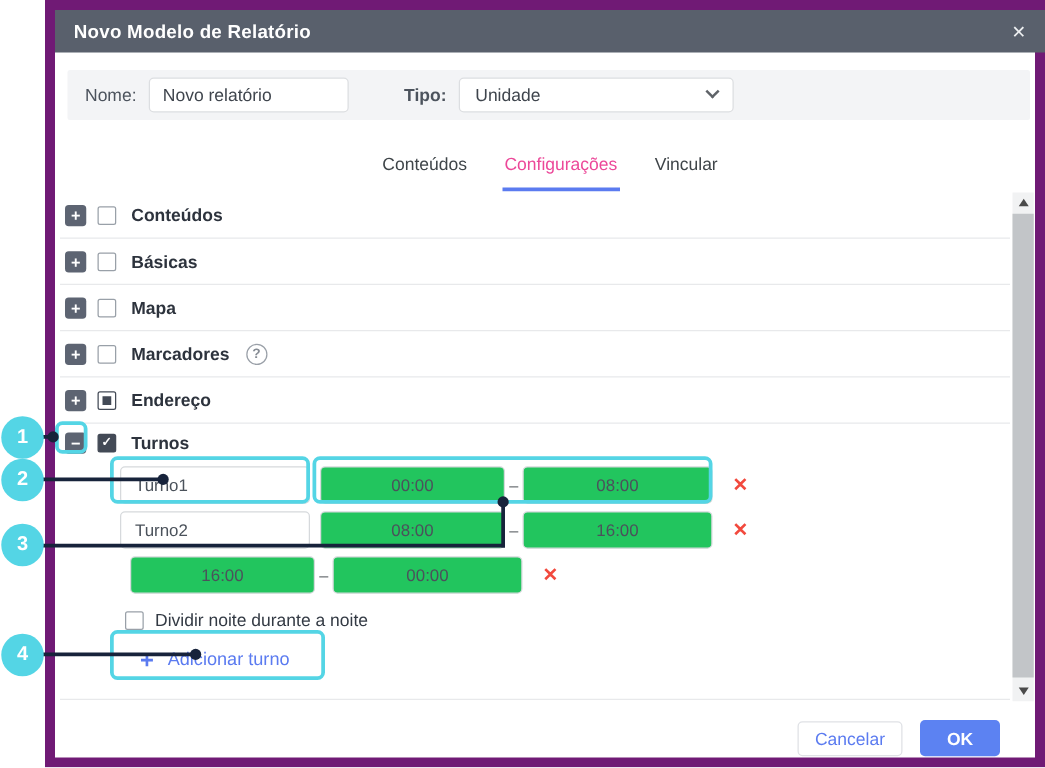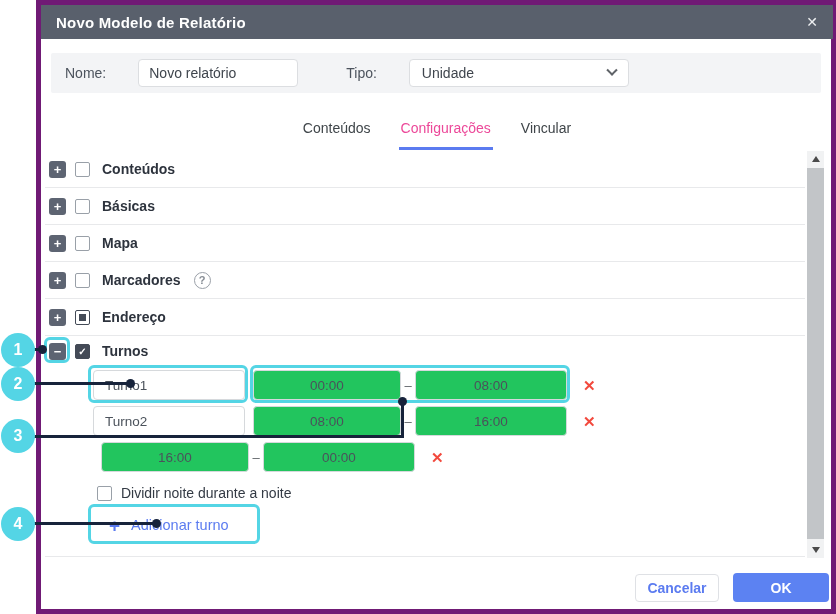--- a/index.html
+++ b/index.html
@@ -1,33 +1,33 @@
 <!DOCTYPE html>
 <html><head>
 <meta charset="utf-8">
 <style>
   * { margin:0; padding:0; box-sizing:border-box; }
   html,body { width:836px; height:614px; background:#fff; font-family:"Liberation Sans", sans-serif; }
   #app { position:relative; width:836px; height:614px; background:#fff; overflow:hidden; }
 
   
   .modal { position:absolute; left:36px; top:0; width:800px; height:614px;
-           background:#fff; border:5px solid #701a75; }
+           background:#fff; border:8px solid #701a75; }
   .mhead { position:absolute; left:0; top:0; width:792px; height:34px; background:#59606c;
            display:flex; align-items:center; padding:0 15px; }
   .mtitle { color:#fff; font-size:15px; font-weight:bold; letter-spacing:.2px; }
   .mclose { margin-left:auto; color:#eef0f2; font-size:14px; cursor:pointer; }
 
   
   .formbar { position:absolute; left:10px; top:48px; width:770px; height:40px; background:#f3f4f6;
-             border-radius:2px; display:flex; align-items:center; padding:0 14px;gap:22px; }
+             border-radius:2px; display:flex; align-items:center; padding:0 14px; }
   .flabel { font-size:14px; color:#4c535d; }
   .finput { margin-left:10px; width:160px; height:28px; border:1px solid #dcdee1; border-radius:4px;
             background:#fff; padding:0 10px; font-size:14px; color:#3f454d; font-family:inherit; outline:none; }
-  .flabel.tipo { margin-left:26px; }
+  .flabel.tipo { margin-left:44px;font-weight:bold; }
   .fselect { margin-left:10px; width:220px; height:28px; border:1px solid #dcdee1; border-radius:4px;
              background:#fff; display:flex; align-items:center; padding:0 12px; font-size:14px; color:#3f454d; cursor:pointer; }
   .chev { margin-left:auto; width:8px; height:8px; border-right:2px solid #5f6368; border-bottom:2px solid #5f6368;
           transform:rotate(45deg) translate(-2px,-2px); }
 
   
   .tabs { position:absolute; left:0; top:109px; width:792px; display:flex; justify-content:center; gap:26px; }
   .tab { font-size:14px; color:#3f4549; padding:6px 2px 11px 2px; border-bottom:3px solid transparent; cursor:pointer; }
   .tab.active { color:#ec4899; border-bottom-color:#5b7bf0; }
 
@@ -66,23 +66,23 @@
 
   
   .sbar { position:absolute; left:766px; top:146px; width:17px; height:407px; background:#f1f2f3; }
   .sarrow { position:absolute; left:0; width:17px; height:16px; display:flex; align-items:center; justify-content:center; cursor:pointer; }
   .sarrow.up { top:0; } .sarrow.down { bottom:0; }
   .tri-up { width:0; height:0; border-left:4px solid transparent; border-right:4px solid transparent; border-bottom:6px solid #4a4a4a; }
   .tri-down { width:0; height:0; border-left:4px solid transparent; border-right:4px solid transparent; border-top:6px solid #4a4a4a; }
   .sthumb { position:absolute; left:0; top:17px; width:17px; height:371px; background:#c2c5c8; cursor:pointer; }
 
   
-  .btn { position:absolute; border-radius:4px; font-size:14px; display:flex; align-items:center; justify-content:center; cursor:pointer;font-weight:bold; }
+  .btn { position:absolute; border-radius:4px; font-size:14px; display:flex; align-items:center; justify-content:center; cursor:pointer; }
   .btn-cancel { left:594px; top:569px; width:84px; height:28px; background:#fff; border:1px solid #dfe1e5; color:#5b7bf0; }
-  .btn-ok { left:692px; top:568px; width:96px; height:29px; background:#5c82f2; color:#fff; font-weight:bold; }
+  .btn-ok { left:692px; top:568px; width:64px; height:29px; background:#5c82f2; color:#fff; font-weight:bold; }
 
   
   .anno { position:absolute; z-index:10; }
   .badge { width:34px; height:34px; border-radius:50%; background:#54d5e5; color:#fff;
            font-size:16px; font-weight:bold; display:flex; align-items:center; justify-content:center; }
   .aline { background:#17233b; }
   .adot { width:9px; height:9px; border-radius:50%; background:#17233b; }
   .hl { border:3px solid #54d5e5; border-radius:6px; background:transparent; }
 </style>
 </head>

